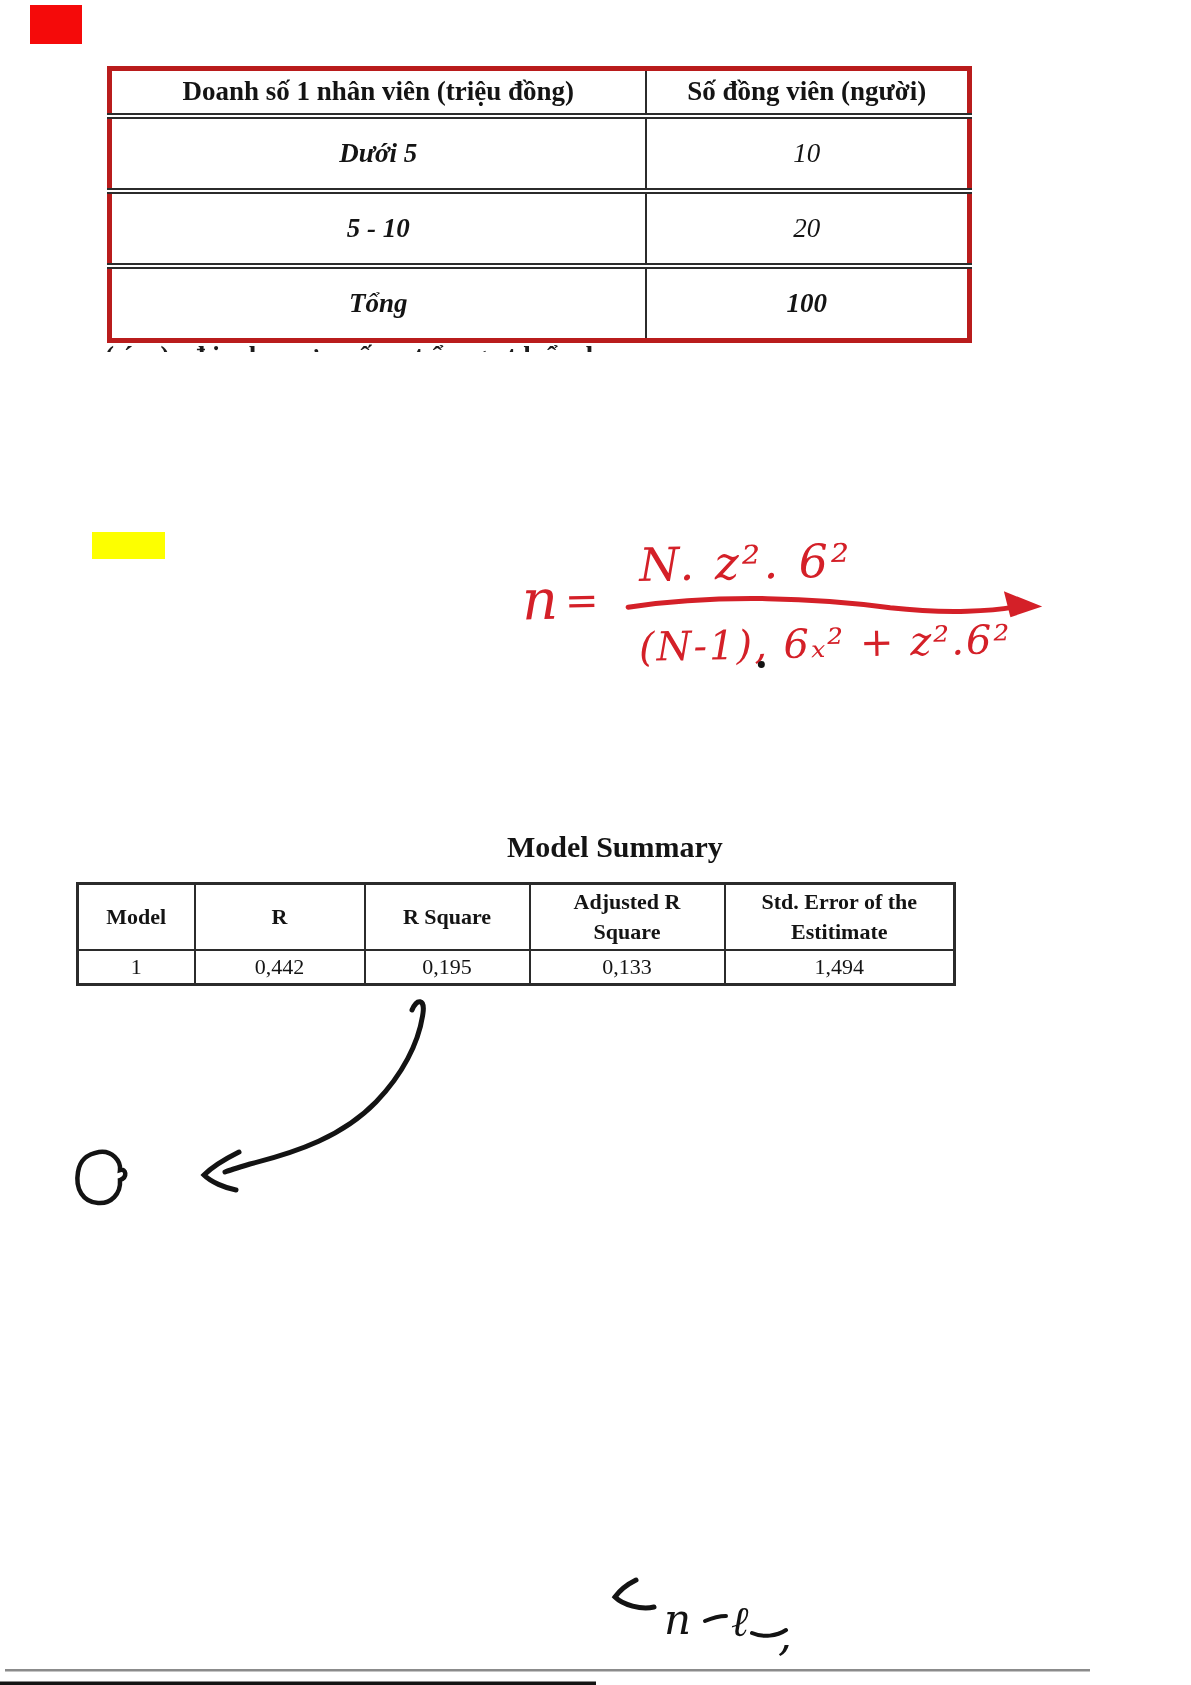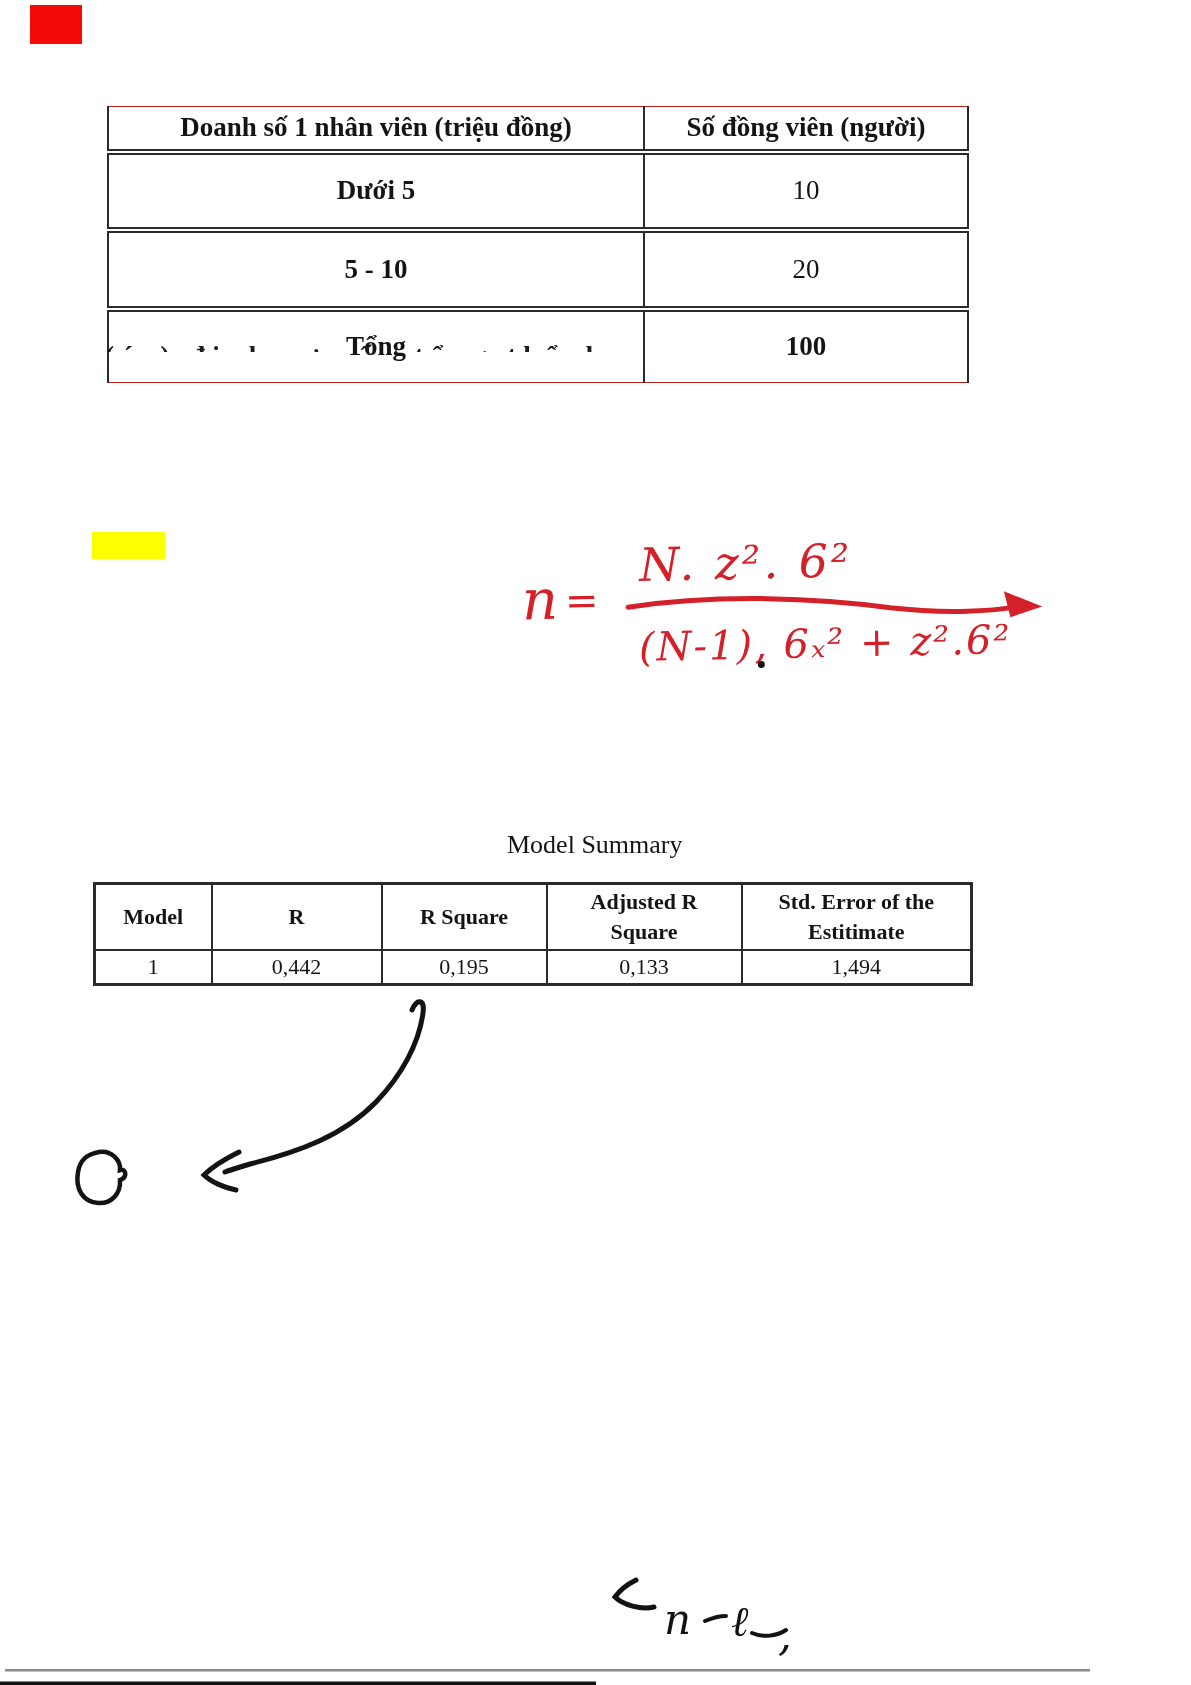--- a/index.html
+++ b/index.html
@@ -4,48 +4,48 @@
 <style>
   html,body{margin:0;padding:0;background:#ffffff;}
   .page{
     position:relative;width:1191px;height:1685px;background:#ffffff;
     overflow:hidden;font-family:"Liberation Serif","DejaVu Serif",serif;color:#151515;
   }
   
   table{border-collapse:collapse;}
   .t1{
     position:absolute;left:107px;top:66px;width:860px;height:277px;
-    table-layout:fixed;border:1px solid #b91c1c;margin-top:40px;
+    table-layout:fixed;border:5px solid #b91c1c;
   }
   .t1 td,.t1 th{
     border-left:2px solid #2b2b2b;border-right:2px solid #2b2b2b;
     border-top:6px double #2b2b2b;
     text-align:center;vertical-align:middle;padding:0;
     font-size:27px;line-height:1.1;color:#141414;
   }
   .t1 thead th{border-top:none;font-weight:bold;height:42px;}
   .t1 td.cat{font-weight:bold;}
-  .t1 td{height:39px;}
+  .t1 td{height:39px;font-style:italic;}
   .t1 tr.total td{font-weight:bold;}
   .t1 col.c1{width:536px;} .t1 col.c2{width:324px;}
   
   .clipped{
     position:absolute;left:105px;top:343px;width:540px;height:9px;overflow:hidden;
   }
   .clipped span{
     font-weight:bold;font-size:27px;line-height:1;letter-spacing:7px;color:#1c1c1c;
     white-space:nowrap;display:block;
   }
   
   .ms-title{
     position:absolute;left:507px;top:830px;width:230px;
-    font-weight:normal;font-size:26px;color:#141414;white-space:nowrap;
+    font-weight:bold;font-size:30px;color:#141414;white-space:nowrap;
   }
   .t2{
-    position:absolute;left:93px;top:882px;width:877px;height:100px;
+    position:absolute;left:76px;top:882px;width:877px;height:100px;
     table-layout:fixed;border:3px solid #2b2b2b;
   }
   .t2 th,.t2 td{
     border:2px solid #2b2b2b;text-align:center;vertical-align:middle;
     padding:0;color:#141414;
   }
   .t2 th{font-weight:bold;font-size:22px;line-height:1.35;height:64px;white-space:pre-line;}
   .t2 td{font-size:22px;height:32px;}
   .t2 col.m1{width:117px;}.t2 col.m2{width:170px;}.t2 col.m3{width:165px;}
   .t2 col.m4{width:195px;}.t2 col.m5{width:230px;}

